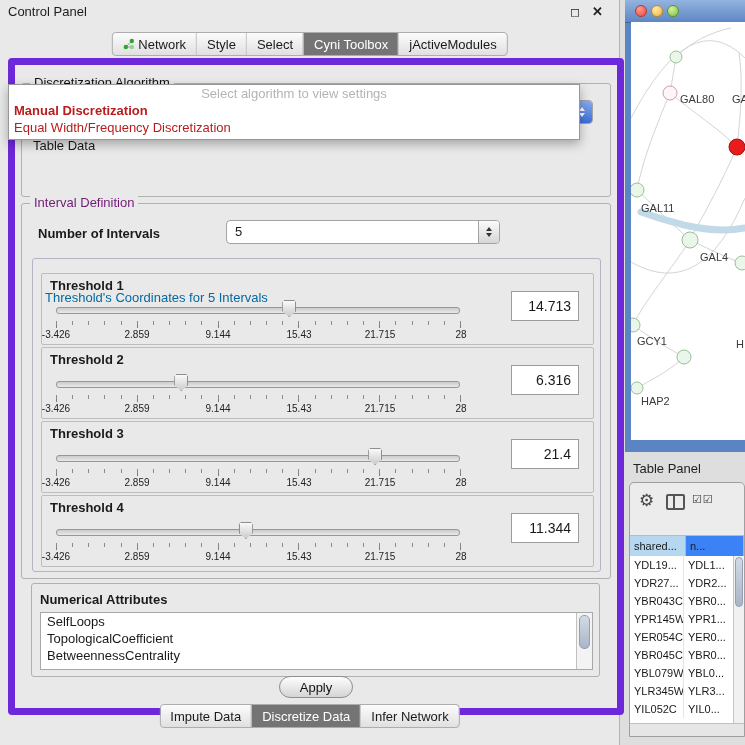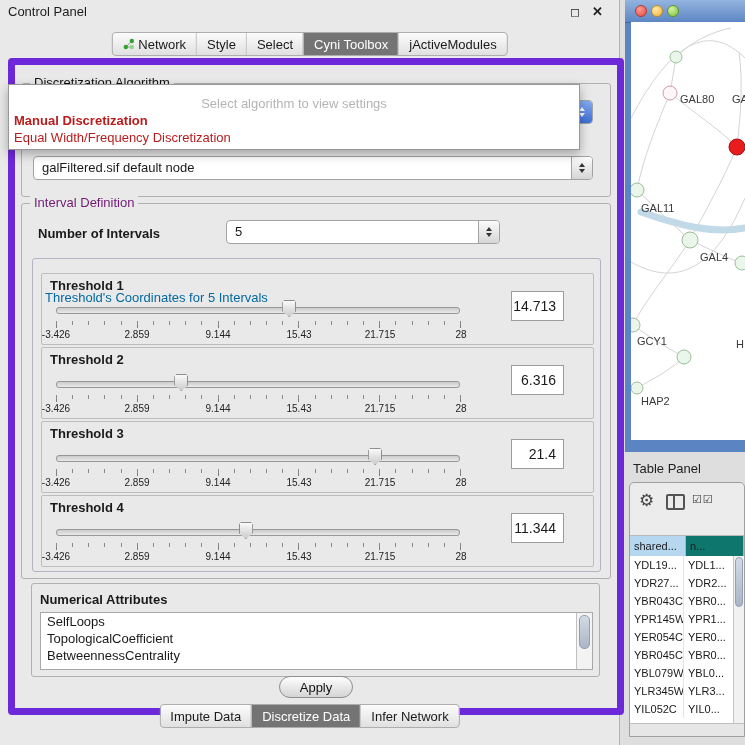--- a/index.html
+++ b/index.html
@@ -45,50 +45,50 @@
   
   .th-panel{position:absolute;left:8px;width:551px;height:70px;border:1px solid #bdbdbd;border-radius:2px;}
   .th-label{position:absolute;left:8px;top:4px;font-size:13px;font-weight:bold;}
   .th-slider{position:absolute;left:14px;top:26px;width:404px;height:18px;}
   .th-track{position:absolute;left:0;right:0;top:7px;height:5px;background:linear-gradient(#cbcbcb,#e9e9e9);border:1px solid #979797;border-radius:3px;}
   .th-thumb{position:absolute;top:0;width:14px;height:17px;background:linear-gradient(#fdfdfd,#c9c9c9);clip-path:polygon(50% 100%,0 66%,0 14%,14% 0,86% 0,100% 14%,100% 66%);box-shadow:inset 0 0 0 1px #8e8e8e;}
   .th-ticks-major{position:absolute;left:14px;top:47px;width:406px;height:7px;background:repeating-linear-gradient(to right,#7e7e7e 0,#7e7e7e 1px,transparent 1px,transparent 80.8px);}
   .th-ticks-minor{position:absolute;left:14px;top:47px;width:406px;height:4px;background:repeating-linear-gradient(to right,#8a8a8a 0,#8a8a8a 1px,transparent 1px,transparent 16.16px);}
   .th-scale{position:absolute;left:14px;top:55px;width:405px;height:11px;font-size:10px;color:#222;}
   .th-scale span{position:absolute;top:0;transform:translateX(-50%);white-space:nowrap;}
-  .th-value{position:absolute;left:469px;top:17px;width:53px;height:30px;background:#fff;border:1px solid #9c9c9c;font-size:14px;line-height:28px;text-align:right;padding-right:7px;box-sizing:border-box;}
+  .th-value{position:absolute;left:469px;top:17px;width:68px;height:30px;background:#fff;border:1px solid #9c9c9c;font-size:14px;line-height:28px;text-align:right;padding-right:7px;box-sizing:border-box;}
   
   .attrs-label{position:absolute;left:8px;top:8px;font-size:13px;font-weight:bold;}
   .attr-list{position:absolute;left:8px;top:28px;width:551px;height:56px;background:#fff;border:1px solid #a8a8a8;overflow:hidden;}
   .attr-item{font-size:13px;line-height:17px;padding-left:6px;white-space:nowrap;}
   .vscroll{position:absolute;right:0;top:0;bottom:0;width:15px;background:#f3f3f3;border-left:1px solid #c0c0c0;}
   .vscroll .thumb{position:absolute;left:2px;top:2px;width:9px;height:32px;background:linear-gradient(#d2dae5,#a9b5c6);border:1px solid #93a0b2;border-radius:5px;}
   .apply{position:absolute;left:50%;transform:translateX(-50%);top:611px;width:74px;height:22px;font-family:"Liberation Sans",sans-serif;font-size:13px;color:#111;background:linear-gradient(#fefefe,#d4d4d4);border:1px solid #8f8f8f;border-radius:11px;}
   
   .popup{position:absolute;left:8px;top:84px;width:570px;background:#fff;border:1px solid #979797;box-shadow:0 4px 10px rgba(0,0,0,.3);z-index:50;padding-bottom:3px;}
-  .pop-hint{font-size:13px;color:#b4b4b4;text-align:center;line-height:16px;padding-top:11px;}
+  .pop-hint{font-size:13px;color:#b4b4b4;text-align:center;line-height:16px;padding-top:1px;}
   .pop-item{font-size:13px;line-height:17px;padding-left:5px;color:#b91c1c;white-space:nowrap;}
   .pop-item.b{font-weight:bold;}
   
   .net-window{position:absolute;left:625px;top:0;width:120px;height:452px;background:#5b84c2;}
   .net-titlebar{position:absolute;left:0;top:0;right:0;height:22px;background:linear-gradient(#93b4df,#5d86c4);border-bottom:1px solid #44699f;}
   .light{position:absolute;top:5px;width:12px;height:12px;border-radius:50%;box-sizing:border-box;}
   .light.red{left:10px;background:radial-gradient(circle at 35% 30%,#ff9d94,#e2463a);border:1px solid #b43b30;}
   .light.yellow{left:26px;background:radial-gradient(circle at 35% 30%,#ffe9a8,#f2b43c);border:1px solid #c08a27;}
   .light.green{left:42px;background:radial-gradient(circle at 35% 30%,#d3f0a5,#7cc03c);border:1px solid #5f9427;}
   .net-canvas{position:absolute;left:6px;top:22px;width:114px;height:418px;background:#fff;overflow:hidden;}
   .nlabel{font-size:11px;fill:#3a3a3a;font-family:"Liberation Sans",sans-serif;}
   
   .tp-title{position:absolute;left:633px;top:461px;font-size:13px;color:#222;}
   .table-panel{position:absolute;left:629px;top:482px;width:116px;height:255px;background:#ececec;border:1px solid #9f9f9f;border-radius:5px 5px 0 0;overflow:hidden;box-sizing:border-box;}
   .gear{position:absolute;left:9px;top:7px;font-size:17px;color:#444;}
   .colico{position:absolute;left:36px;top:11px;width:15px;height:12px;border:2px solid #555;border-radius:2px;}
   .colico::before{content:"";position:absolute;left:5px;top:0;bottom:0;width:2px;background:#555;}
   .checks{position:absolute;left:62px;top:10px;font-size:11px;color:#333;letter-spacing:1px;}
-  .tp-header{position:absolute;top:52px;left:0;right:0;height:20px;display:flex;border-top:1px solid #bbb;border-bottom:1px solid #a5a5a5;background:#0f766e;}
+  .tp-header{position:absolute;top:52px;left:0;right:0;height:20px;display:flex;border-top:1px solid #bbb;border-bottom:1px solid #a5a5a5;background:#3b82f6;}
   .hcell{font-size:11px;line-height:20px;padding-left:4px;border-right:1px solid #b5b5b5;overflow:hidden;white-space:nowrap;box-sizing:border-box;}
   .hcell.sel{background:#b5d7f0;}
   .tp-rows{position:absolute;top:73px;left:0;right:10px;bottom:12px;background:#fff;overflow:hidden;}
   .trow{display:flex;height:18px;}
   .tcell{font-size:11px;line-height:18px;padding-left:4px;white-space:nowrap;overflow:hidden;box-sizing:border-box;}
   .tcell.c1{width:54px;border-right:1px solid #e4e4e4;}
   .tcell.c2{flex:1;}
   .tp-vscroll{position:absolute;top:73px;right:0;width:10px;bottom:12px;background:#f1f1f1;border-left:1px solid #c5c5c5;}
   .tp-vscroll .thumb{position:absolute;left:1px;top:1px;width:6px;height:48px;background:linear-gradient(#d2dae5,#a9b5c6);border:1px solid #93a0b2;border-radius:4px;}
   .tp-hscroll{position:absolute;left:0;right:0;bottom:0;height:12px;background:#e6e6e6;border-top:1px solid #c0c0c0;}
@@ -129,27 +129,20 @@
 
     <div class="group alg">
       <span class="gtitle">Discretization Algorithm</span>
       <div class="combo alg-combo">
         <span class="cap blue">
             <span class="a up"></span>
             <span class="a dn"></span>
           </span>
       </div>
       <div class="td-label">Table Data</div>
-      <div class="combo td-combo">
-        <span class="val">galFiltered.sif default node</span>
-        <span class="cap">
-            <span class="a up"></span>
-            <span class="a dn"></span>
-          </span>
-      </div>
     </div>
 
     <div class="group interval">
       <span class="gtitle green">Interval Definition</span>
       <div class="count-label">Number of Intervals</div>
       <div class="combo count-combo">
         <span class="val">5</span>
         <span class="cap">
             <span class="a up"></span>
             <span class="a dn"></span>

